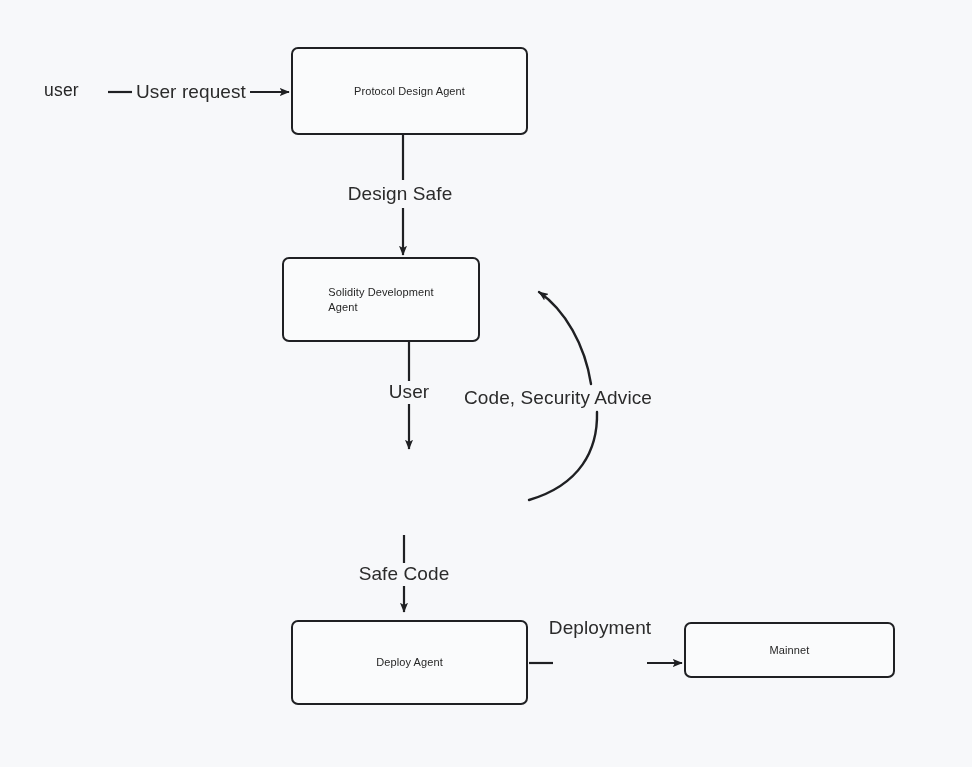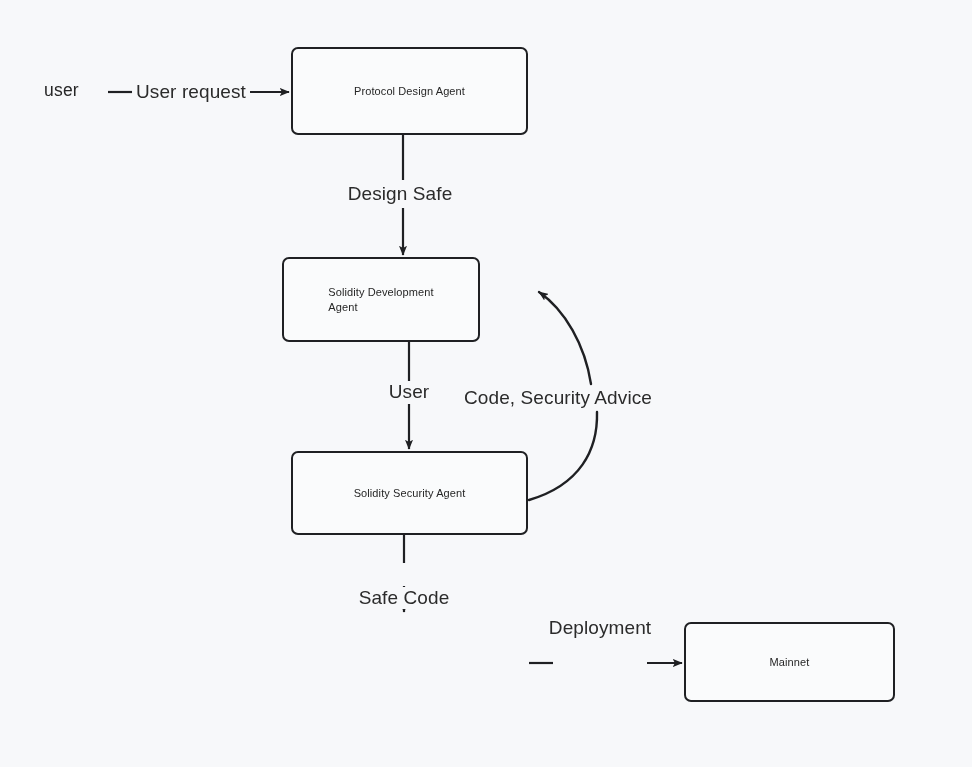--- a/index.html
+++ b/index.html
@@ -112,34 +112,34 @@
 
   <div class="node" style="left:291px; top:47px; width:237px; height:88px;">
     <span class="node-label">Protocol Design Agent</span>
   </div>
 
   <div class="node" style="left:282px; top:257px; width:198px; height:85px;">
     <span class="node-label">Solidity Development
 Agent</span>
   </div>
 
-  <div class="node" style="left:291px; top:451px; width:237px; height:84px;">
-    <span class="node-label">Solidity Security Agent</span>
+
+  <div class="node" style="left:291px; top:620px; width:237px; height:85px;">
+    <span class="node-label">Deploy Agent</span>
   </div>
 
-
-  <div class="node" style="left:684px; top:622px; width:211px; height:80px;">
+  <div class="node" style="left:684px; top:622px; width:211px; height:56px;">
     <span class="node-label">Mainnet</span>
   </div>
 
   <div class="edge-label" style="left:191px; top:92px;">User request</div>
 
   <div class="edge-label" style="left:400px; top:194px;">Design Safe</div>
 
   <div class="edge-label" style="left:409px; top:392px;">User</div>
 
   <div class="edge-label" style="left:558px; top:398px;">Code, Security Advice</div>
 
-  <div class="edge-label" style="left:404px; top:574px;margin-top:24px;">Safe Code</div>
+  <div class="edge-label" style="left:404px; top:574px;">Safe Code</div>
 
   <div class="edge-label" style="left:600px; top:628px;">Deployment</div>
 
 </div>
 
 </body></html>

